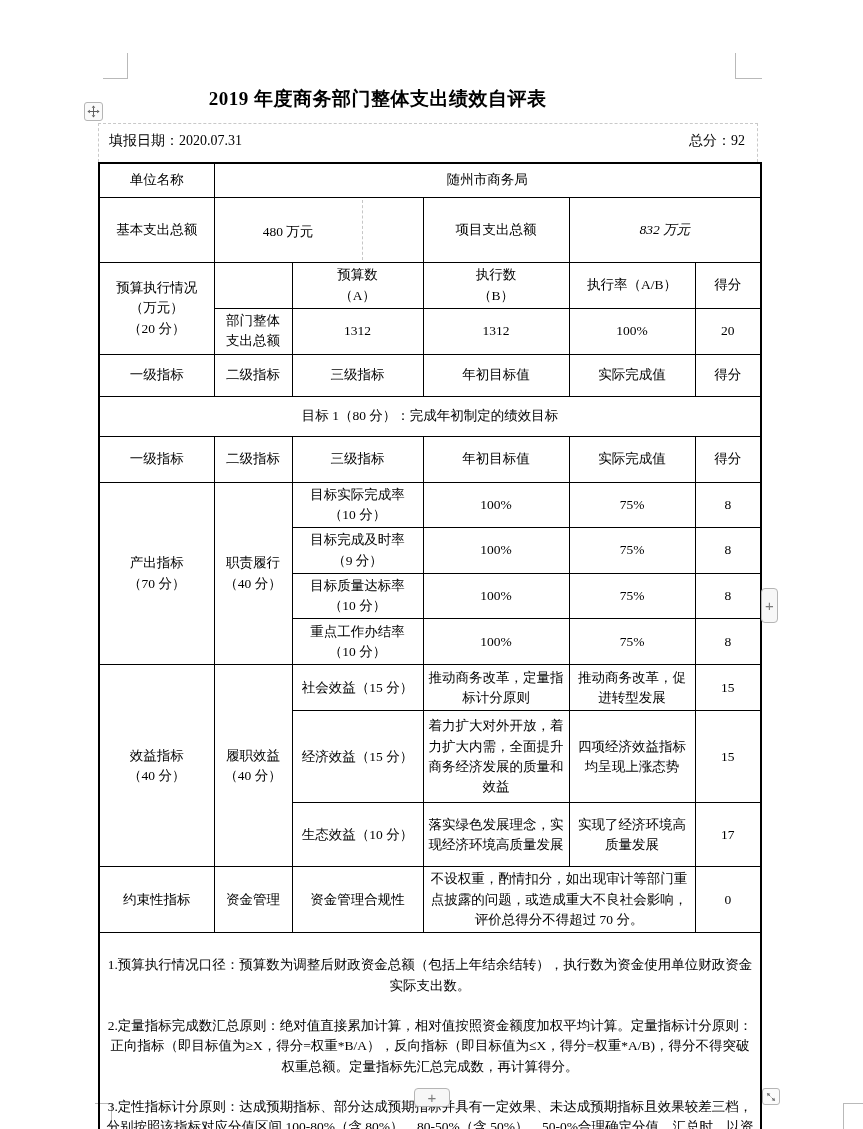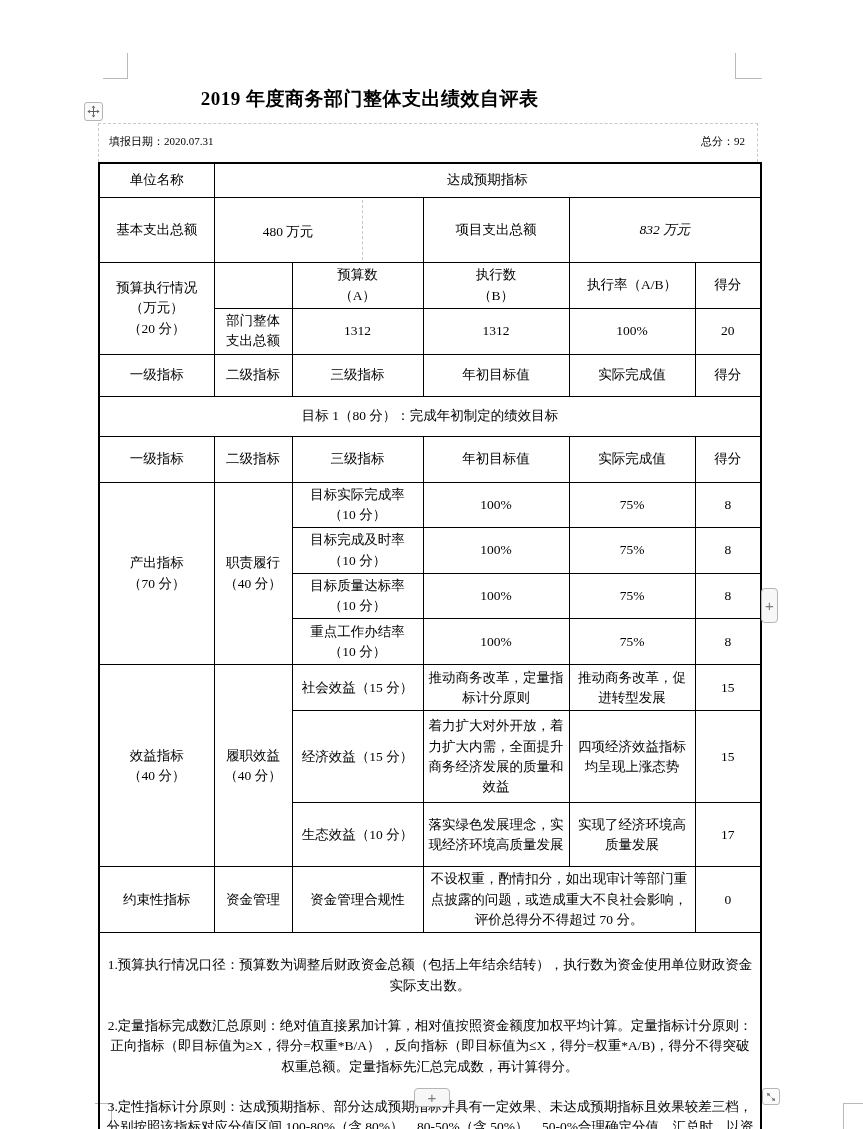--- a/index.html
+++ b/index.html
@@ -3,21 +3,21 @@
 <meta charset="utf-8">
 <style>
   html,body{margin:0;padding:0;background:#ffffff;}
   body{
     width:863px;height:1129px;position:relative;overflow:hidden;
     font-family:"Liberation Serif","DejaVu Serif",serif;color:#000;
   }
   
   .doc-title{
     position:absolute;left:0;top:86px;width:739px;text-align:center;
-    font-size:19px;font-weight:bold;letter-spacing:.5px;
+    font-size:19px;font-weight:bold;letter-spacing:.5px;padding-left:8px;
   }
   
   .crop{position:absolute;border:0 solid #b9b9b9;}
   .crop.tl{left:103px;top:53px;width:24px;height:25px;border-right-width:1px;border-bottom-width:1px;}
   .crop.tr{left:735px;top:53px;width:26px;height:25px;border-left-width:1px;border-bottom-width:1px;}
   .crop.bl{left:95px;top:1103px;width:16px;height:26px;border-right-width:1px;border-top-width:1px;}
   .crop.br{left:843px;top:1103px;width:20px;height:26px;border-left-width:1px;border-top-width:1px;}
   
   .move-handle{
     position:absolute;left:84px;top:102px;width:19px;height:19px;
@@ -34,21 +34,21 @@
   .resize-handle{
     position:absolute;left:762px;top:1088px;width:18px;height:17px;
     border:1px solid #b5b5b5;border-radius:3px;background:#fbfbfb;
     display:flex;align-items:center;justify-content:center;box-sizing:border-box;
   }
   
   .meta-frame{
     position:absolute;left:98px;top:123px;width:660px;height:39px;box-sizing:border-box;
     border:1px dashed #c9c9c9;border-bottom:none;
     display:flex;align-items:center;justify-content:space-between;
-    padding:2px 12px 6px 10px;font-size:11px;
+    padding:2px 12px 6px 10px;font-size:14px;
   }
   
   table.eval{
     position:absolute;left:98px;top:162px;width:662px;
     border-collapse:collapse;table-layout:fixed;border:2px solid #000;
   }
   table.eval td{
     border:1px solid #000;text-align:center;vertical-align:middle;
     font-size:13.5px;line-height:1.5;padding:2px 4px;white-space:pre-line;
     overflow:hidden;box-sizing:border-box;
@@ -94,21 +94,21 @@
       <col style="width:115px">
         <col style="width:78px">
         <col style="width:131px">
       <col style="width:146px">
         <col style="width:126px">
         <col style="width:66px">
     </colgroup>
     <tbody>
       <tr class="h34">
         <td>单位名称</td>
-        <td colspan="5">达成预期指标</td>
+        <td colspan="5">随州市商务局</td>
       </tr>
       <tr class="h32">
         <td>基本支出总额</td>
         <td colspan="2" class="split">
           <span class="seg">480 万元</span>
           <span class="ghost-line"></span>
         </td>
         <td>项目支出总额</td>
         <td colspan="2" class="pr60">832 万元</td>
       </tr>
@@ -157,21 +157,21 @@
         <td rowspan="4">职责履行
 （40 分）</td>
         <td>目标实际完成率
 （10 分）</td>
         <td>100%</td>
         <td>75%</td>
         <td>8</td>
       </tr>
       <tr class="h44">
         <td>目标完成及时率
-（10 分）</td>
+（9 分）</td>
         <td>100%</td>
         <td>75%</td>
         <td>8</td>
       </tr>
       <tr class="h44">
         <td>目标质量达标率
 （10 分）</td>
         <td>100%</td>
         <td>75%</td>
         <td>8</td>

